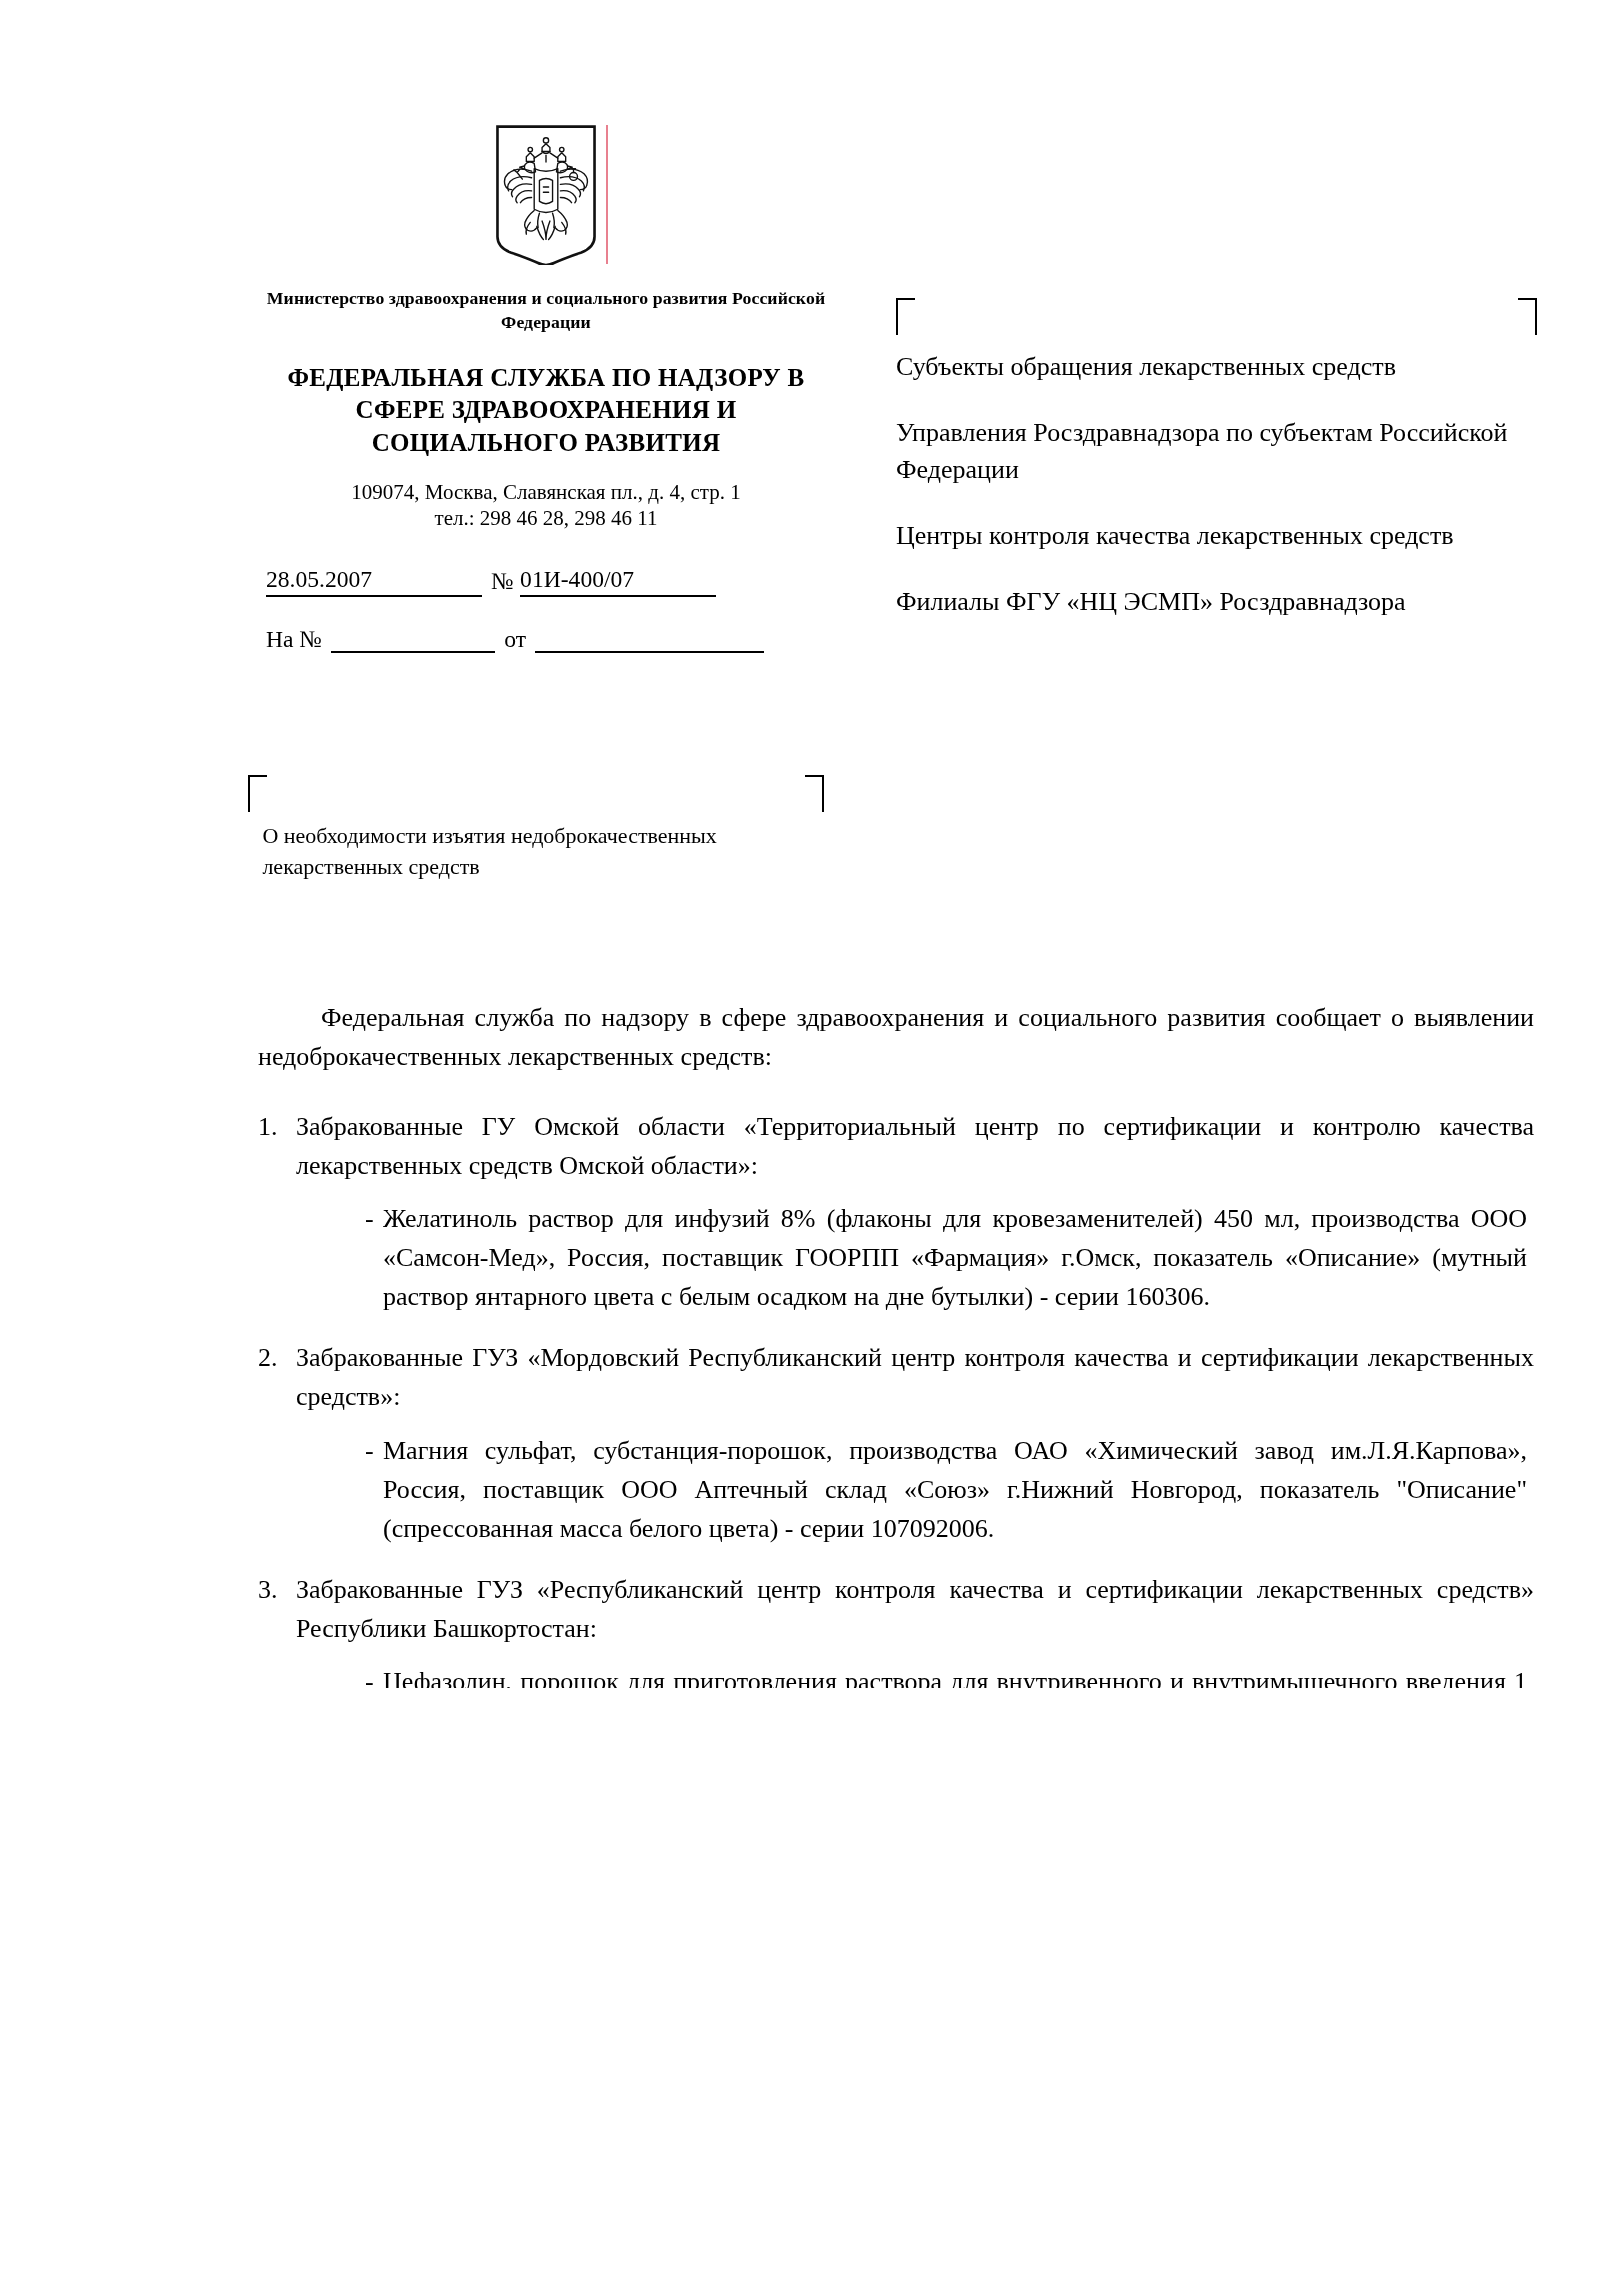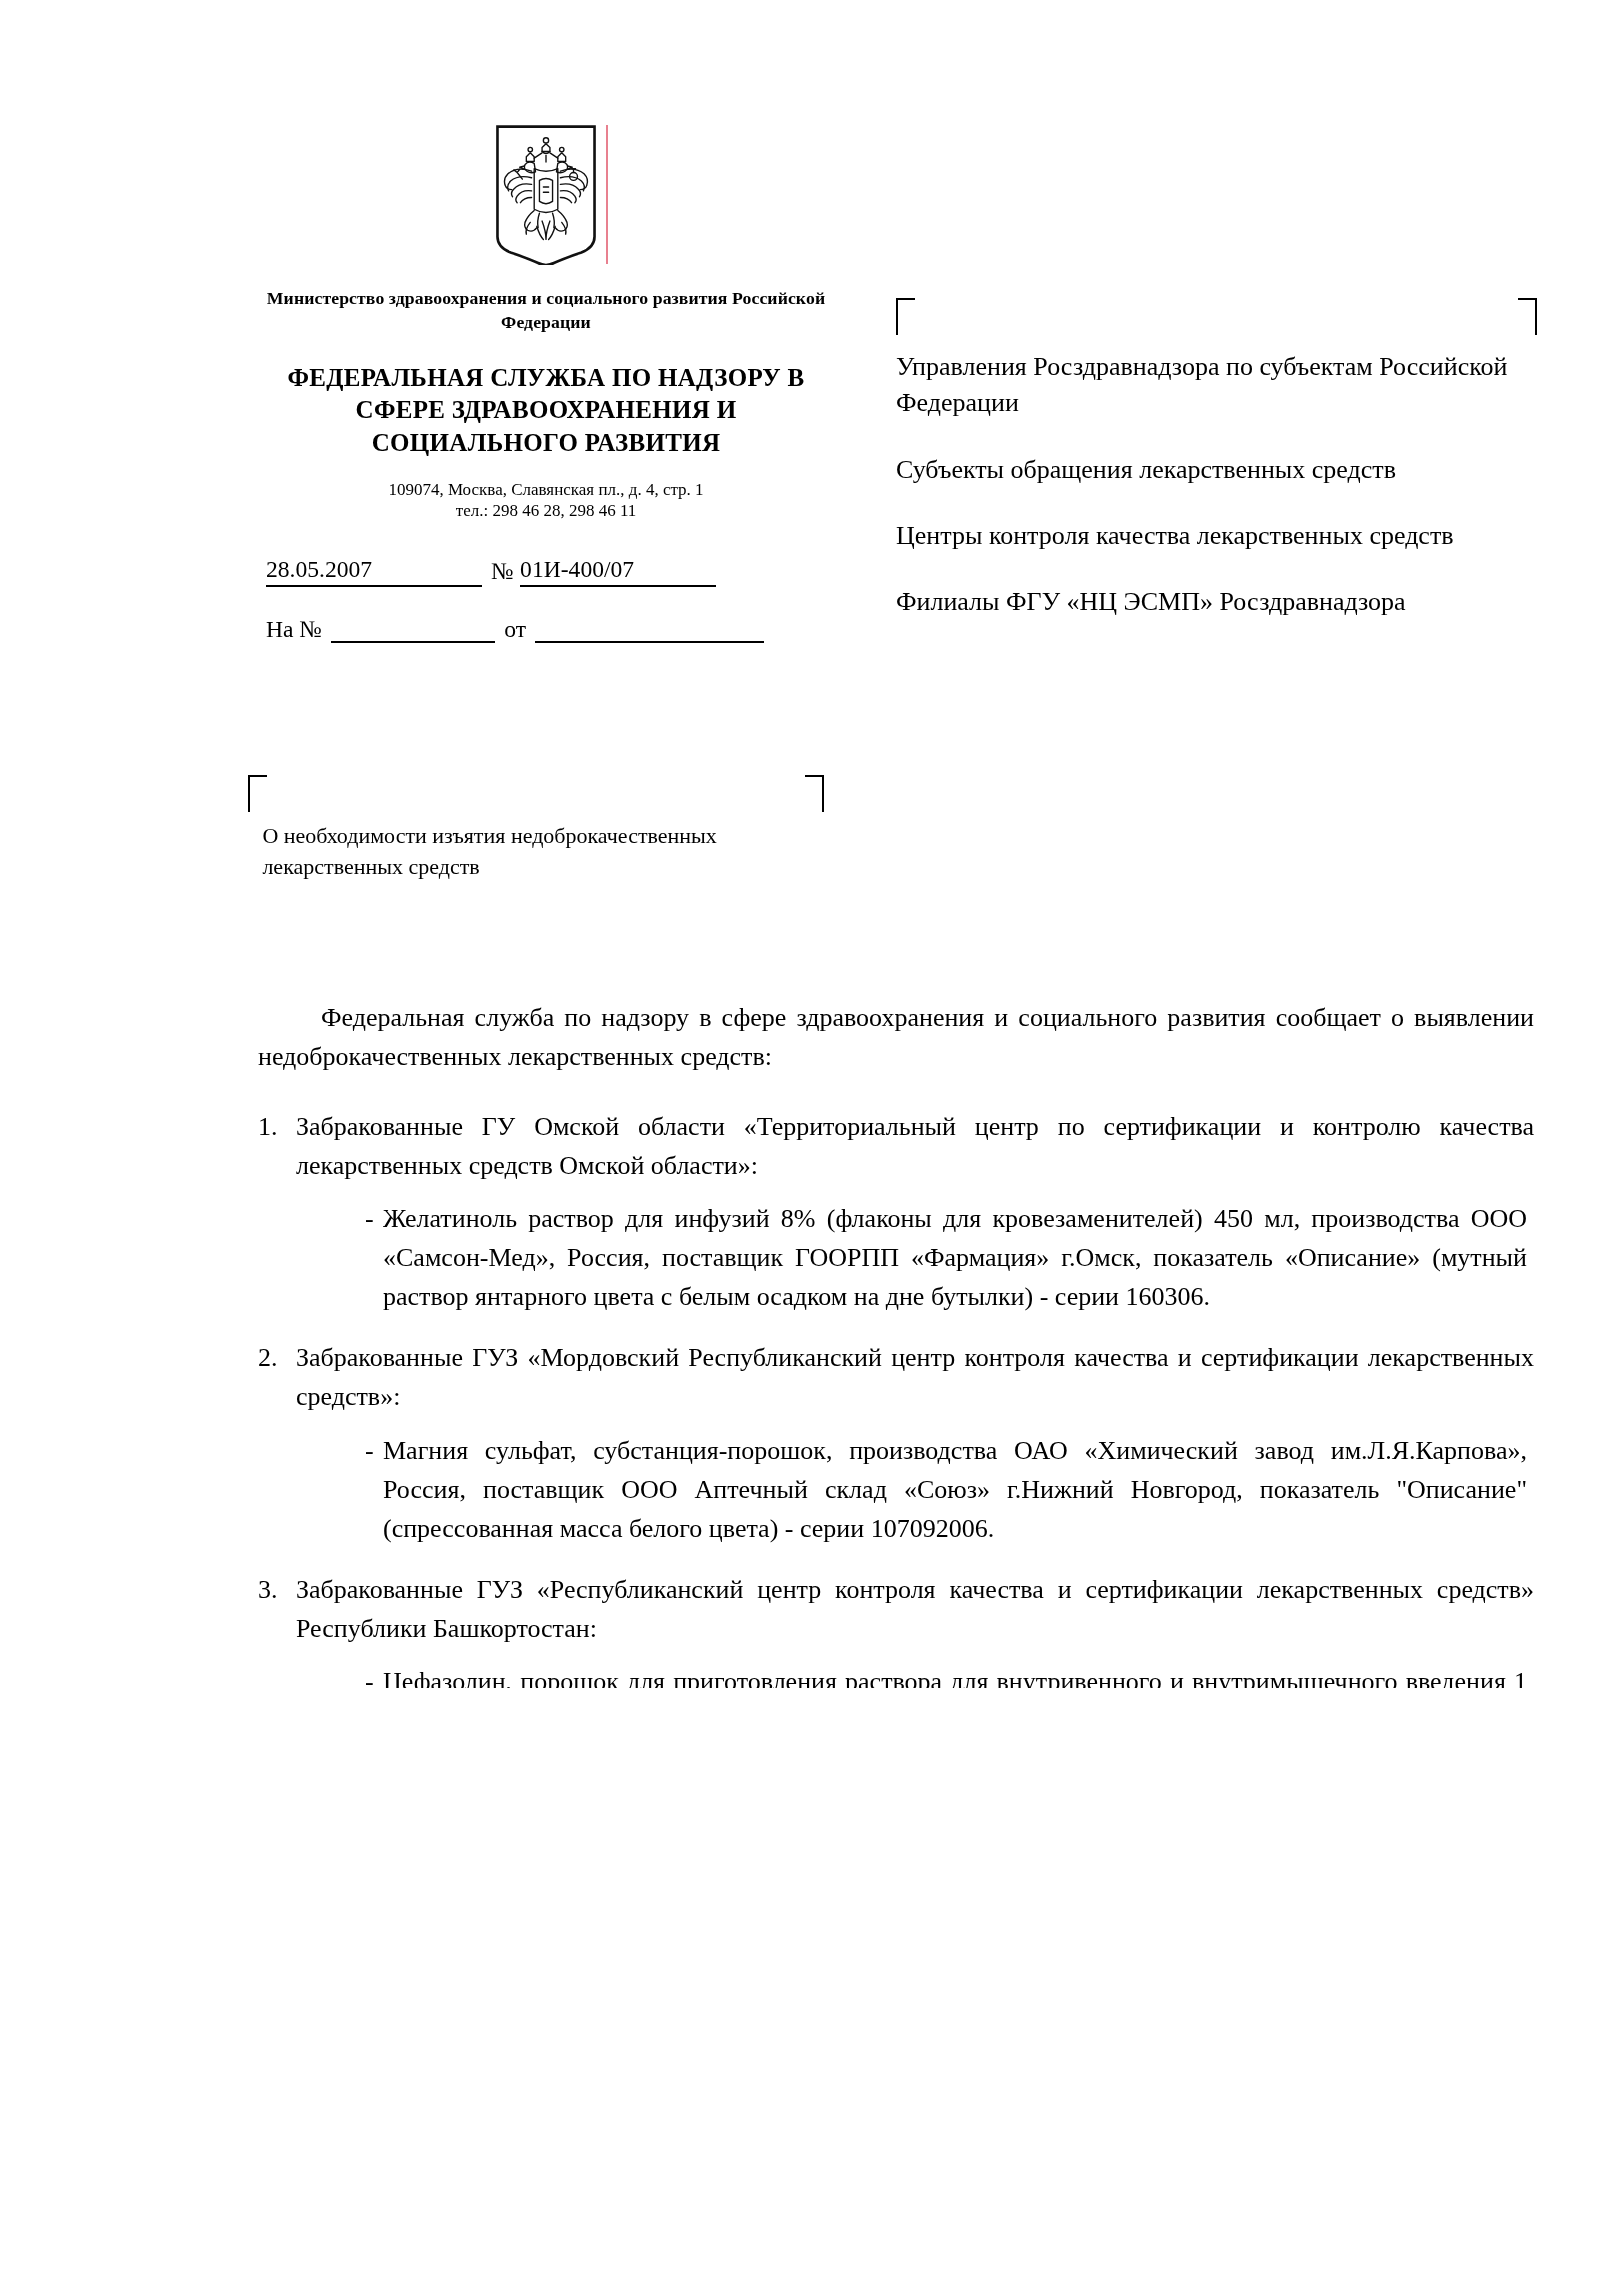--- a/index.html
+++ b/index.html
@@ -63,21 +63,21 @@
 
   .agency-name {
     font-weight: 700;
     font-size: 25px;
     line-height: 1.30;
     letter-spacing: 0.3px;
     margin-bottom: 19.6px;
   }
 
   .address-block {
-    font-size: 17px;
+    font-size: 21px;
     line-height: 1.25;
     margin-bottom: 35px;
     text-align: center;
   }
 
   
   .doc-ref {
     display: flex;
     align-items: center;
     font-size: 23.6px;
@@ -305,22 +305,22 @@
       <span class="reply-rule-2"></span>
     </div>
   </div>
 
   <div class="addressee bracket-box">
     <div class="corner-row">
       <span class="corner tl"></span>
       <span class="corner tr"></span>
     </div>
     <div class="addressee-list">
+      <div class="addressee-item">Субъекты обращения лекарственных средств</div>
       <div class="addressee-item">Управления Росздравнадзора по субъектам Российской Федерации</div>
-      <div class="addressee-item">Субъекты обращения лекарственных средств</div>
       <div class="addressee-item">Центры контроля качества лекарственных средств</div>
       <div class="addressee-item">Филиалы ФГУ «НЦ ЭСМП» Росздравнадзора</div>
     </div>
   </div>
 
   <div class="subject bracket-box">
     <div class="corner-row">
       <span class="corner tl"></span>
       <span class="corner tr"></span>
     </div>

